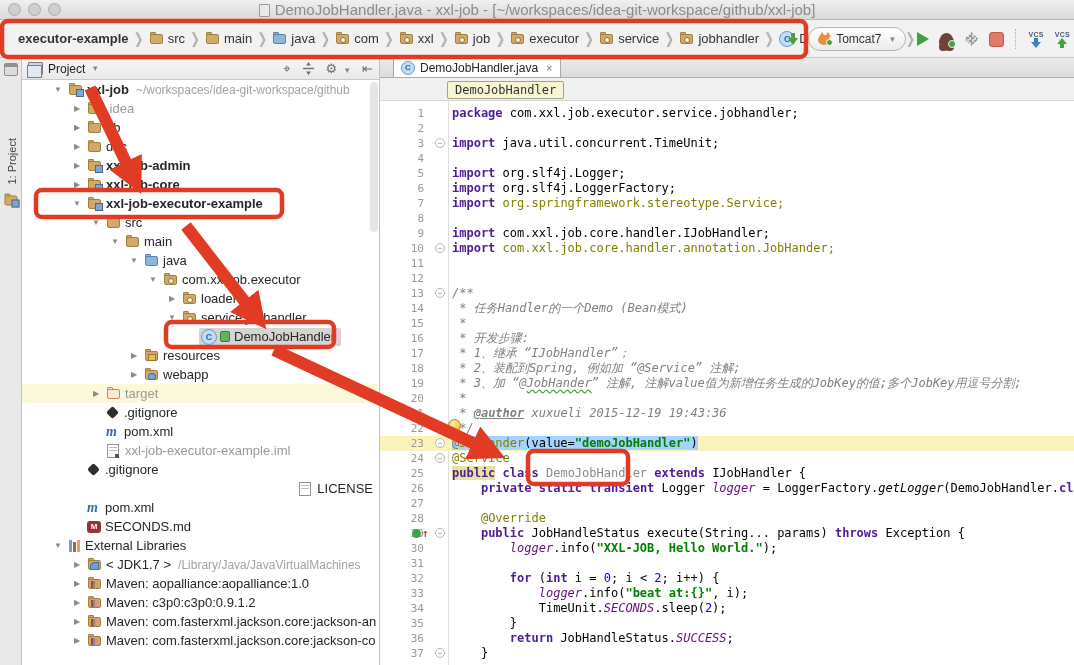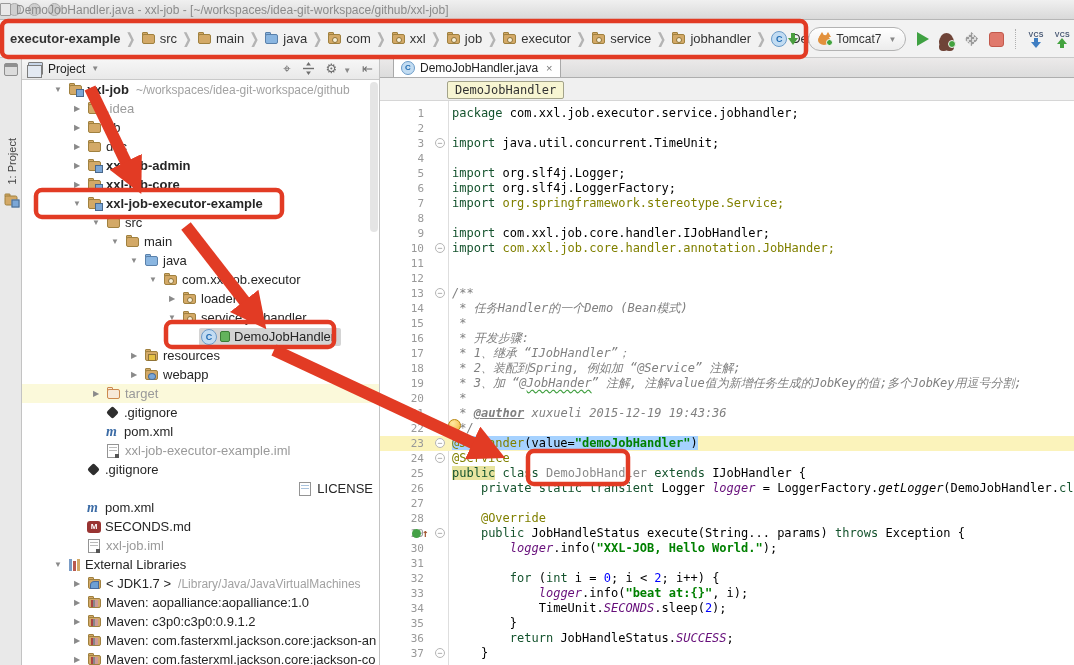--- a/index.html
+++ b/index.html
@@ -3,27 +3,27 @@
 <meta charset="utf-8">
 <style>
   html,body{margin:0;padding:0;background:#fff}
   .app{position:relative;width:1074px;height:665px;overflow:hidden;font-family:"Liberation Sans",sans-serif;
        -webkit-font-smoothing:antialiased;background:#fff}
   
   .titlebar{position:absolute;left:0;top:0;right:0;height:20px;
     background:linear-gradient(#f0f0f0,#d9d9d9);border-bottom:1px solid #b6b6b6;
     display:flex;align-items:center;padding-left:8px;box-sizing:border-box}
   .dot{width:11px;height:11px;border-radius:50%;background:#cfcfcf;border:1px solid #ababab;margin-right:7px}
-  .wtitle{position:absolute;left:0;right:0;font-size:12px;color:#8b8b8b;white-space:nowrap}
+  .wtitle{position:absolute;left:0;right:0;text-align:center;font-size:15px;color:#8b8b8b;white-space:nowrap}
   .doc-ic{display:inline-block;width:9px;height:11px;background:#e9e9e9;border:1px solid #9b9b9b;
     vertical-align:-2px;margin-right:5px;border-radius:1px}
   
   .toolbar{position:absolute;left:0;top:20px;right:0;height:38px;background:#f2f2f2;
     border-bottom:1px solid #c9c9c9;display:flex;align-items:center;box-sizing:border-box}
-  .crumbs{display:flex;align-items:center;padding-left:10px;white-space:nowrap;overflow:hidden;flex:0 1 auto}
+  .crumbs{display:flex;align-items:center;padding-left:18px;white-space:nowrap;overflow:hidden;flex:0 1 auto}
   .crumb{display:flex;align-items:center;font-size:13px;color:#333}
   .crumb.b span.t{font-weight:bold}
   .chev{color:#b4b4b4;font-size:12px;margin:0 5px;transform:scaleY(1.3)}
   .runbar{position:absolute;right:4px;top:0;height:38px;display:flex;align-items:center;gap:11px}
   .tomcat-btn{display:flex;align-items:center;gap:5px;height:22px;padding:0 9px;background:linear-gradient(#fff,#ececec);
     border:1px solid #b3b3b3;border-radius:12px;font-size:12px;color:#333}
   .dd{font-size:8px;color:#888;margin-left:2px}
   .cat{position:relative;width:13px;height:12px}
   .cat::before{content:"";position:absolute;left:0;top:2px;width:12px;height:10px;border-radius:50%;background:#e2913c}
   .cat::after{content:"";position:absolute;left:1px;top:-1px;border-left:3px solid transparent;border-right:3px solid transparent;border-bottom:5px solid #e2913c}
@@ -117,21 +117,21 @@
   .cl{position:relative;height:15px;white-space:pre;padding-left:72px;box-sizing:border-box}
   .cl.caret{background:#fbf3bb}
   .cl .ln{position:absolute;left:0;top:0;width:44px;text-align:right;color:#999;font-size:11px}
   .cl .ovr{position:absolute;left:32px;top:1px;width:18px;height:13px}
   .ovr i{position:absolute;left:0;top:2px;width:9px;height:9px;border-radius:50%;background:#44a146}
   .ovr em{position:absolute;left:10px;top:-1px;font-style:normal;color:#a0522d;font-size:11px;font-weight:bold}
   .cl .fold{position:absolute;left:55px;top:2px;width:10px;height:10px;border:1px solid #b5b5b5;border-radius:50%;
     background:#fff;color:#8a8a8a;font:9px/9px "Liberation Sans",sans-serif;text-align:center;box-sizing:border-box}
   .codeln{display:inline-block}
   .gsep{position:absolute;left:68px;top:0;bottom:0;width:1px;background:#dedede}
-  .k{color:#14532d;font-weight:normal}
+  .k{color:#4c1d95;font-weight:bold}
   .s{color:#008000;font-weight:bold}
   .n{color:#0000ff}
   .a{color:#808000}
   .c{color:#808080;font-style:italic}
   .ca{color:#808080;font-style:italic;font-weight:bold;text-decoration:underline}
   .cw{color:#808080;font-style:italic;text-decoration:underline wavy #3f9e3f;text-underline-offset:2px}
   .f{color:#660e7a;font-style:italic}
   .sf{color:#660e7a;font-style:italic;font-weight:normal}
   .g{color:#8a8a8a}
   .im{font-style:italic}
@@ -466,27 +466,20 @@
           <span class="rowc">
             <span class="mi">m</span>
             <span class="lbl">pom.xml</span>
           </span>
         </div>
         <div class="tr" style="padding-left: 47px;">
           <span class="ar"></span>
           <span class="rowc">
             <span class="mdi">M</span>
             <span class="lbl">SECONDS.md</span>
-          </span>
-        </div>
-        <div class="tr" style="padding-left: 47px;">
-          <span class="ar"></span>
-          <span class="rowc">
-            <span class="fpage fgrey"></span>
-            <span class="lbl gy">xxl-job.iml</span>
           </span>
         </div>
         <div class="tr" style="padding-left: 28px;">
           <span class="ar">▼</span>
           <span class="rowc">
             <span class="libsi">
               <i></i>
               <i></i>
               <i></i>
             </span>

